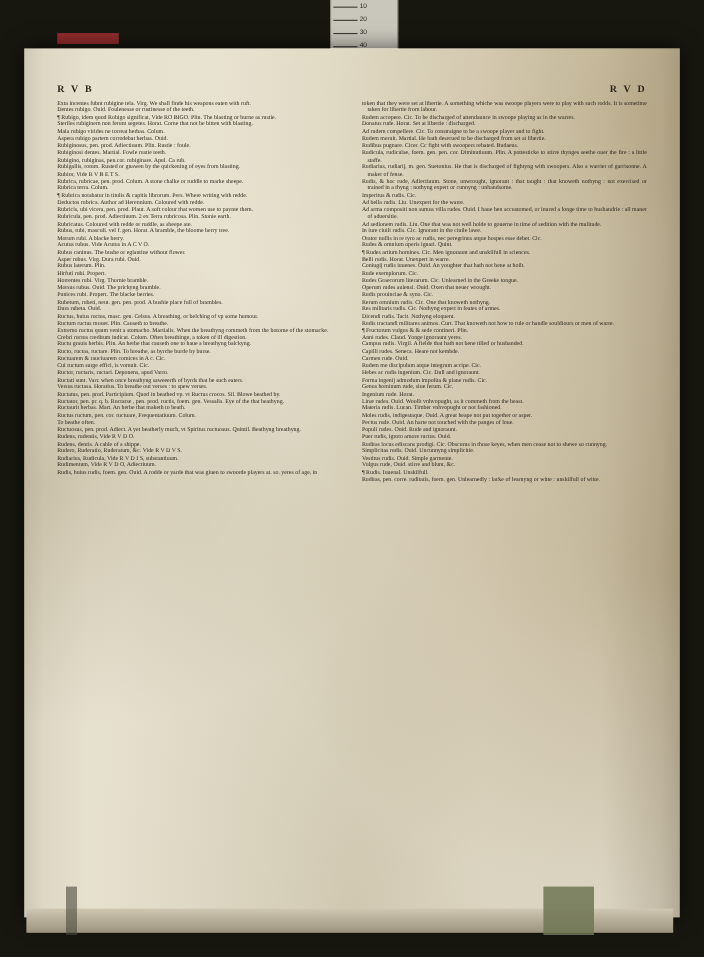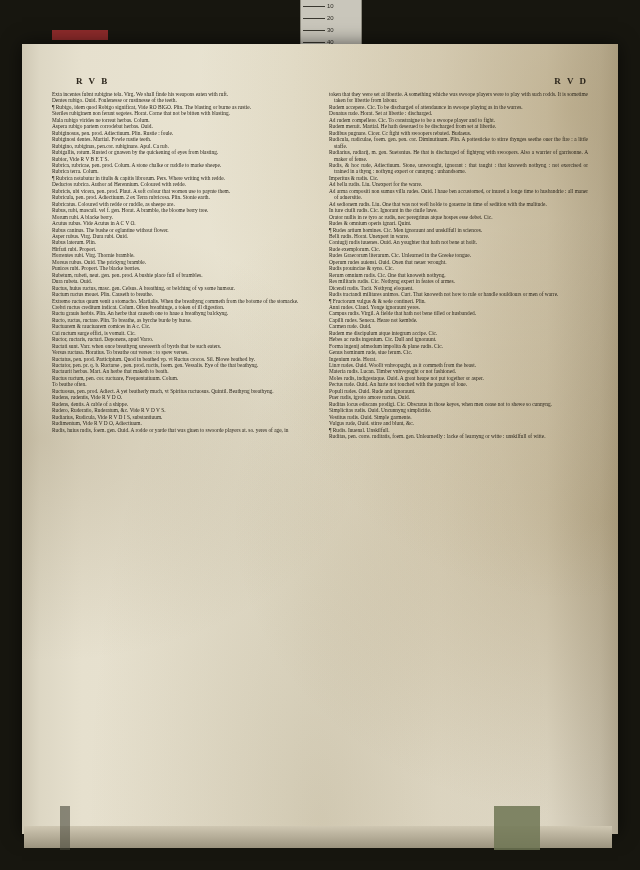--- a/index.html
+++ b/index.html
@@ -35,21 +35,21 @@
       radial-gradient(ellipse at 3% 50%, rgba(120,100,60,.20), rgba(120,100,60,0) 40%);
     pointer-events:none;
   }
   
   #block{position:absolute;left:24px;top:826px;width:588px;height:22px;background:linear-gradient(180deg,#cfc7b2,#9b937e);}
   #tape{position:absolute;left:494px;top:806px;width:46px;height:44px;background:#6f7554;opacity:.85;}
   #tape2{position:absolute;left:60px;top:806px;width:10px;height:44px;background:#4a4a3c;opacity:.6;}
 
   
   #text{position:absolute;left:30px;top:32px;width:536px;height:700px;}
-  .hdr{display:flex;justify-content:space-between;font-size:9px;letter-spacing:2px;color:#2c261c;margin-bottom:5px;margin-left:24px;}
+  .hdr{display:flex;justify-content:space-between;font-size:9px;letter-spacing:2px;color:#2c261c;margin-bottom:5px;}
   .hdr span{font-family:"Liberation Serif",serif;font-weight:bold;}
   .cols{display:flex;gap:18px;}
   .col{width:259px;}
   .col p{
     margin:0 0 0 0;
     font-size:5.35px;
     line-height:6.45px;
     color:#241f16;
     text-align:justify;
     text-indent:-5px;

